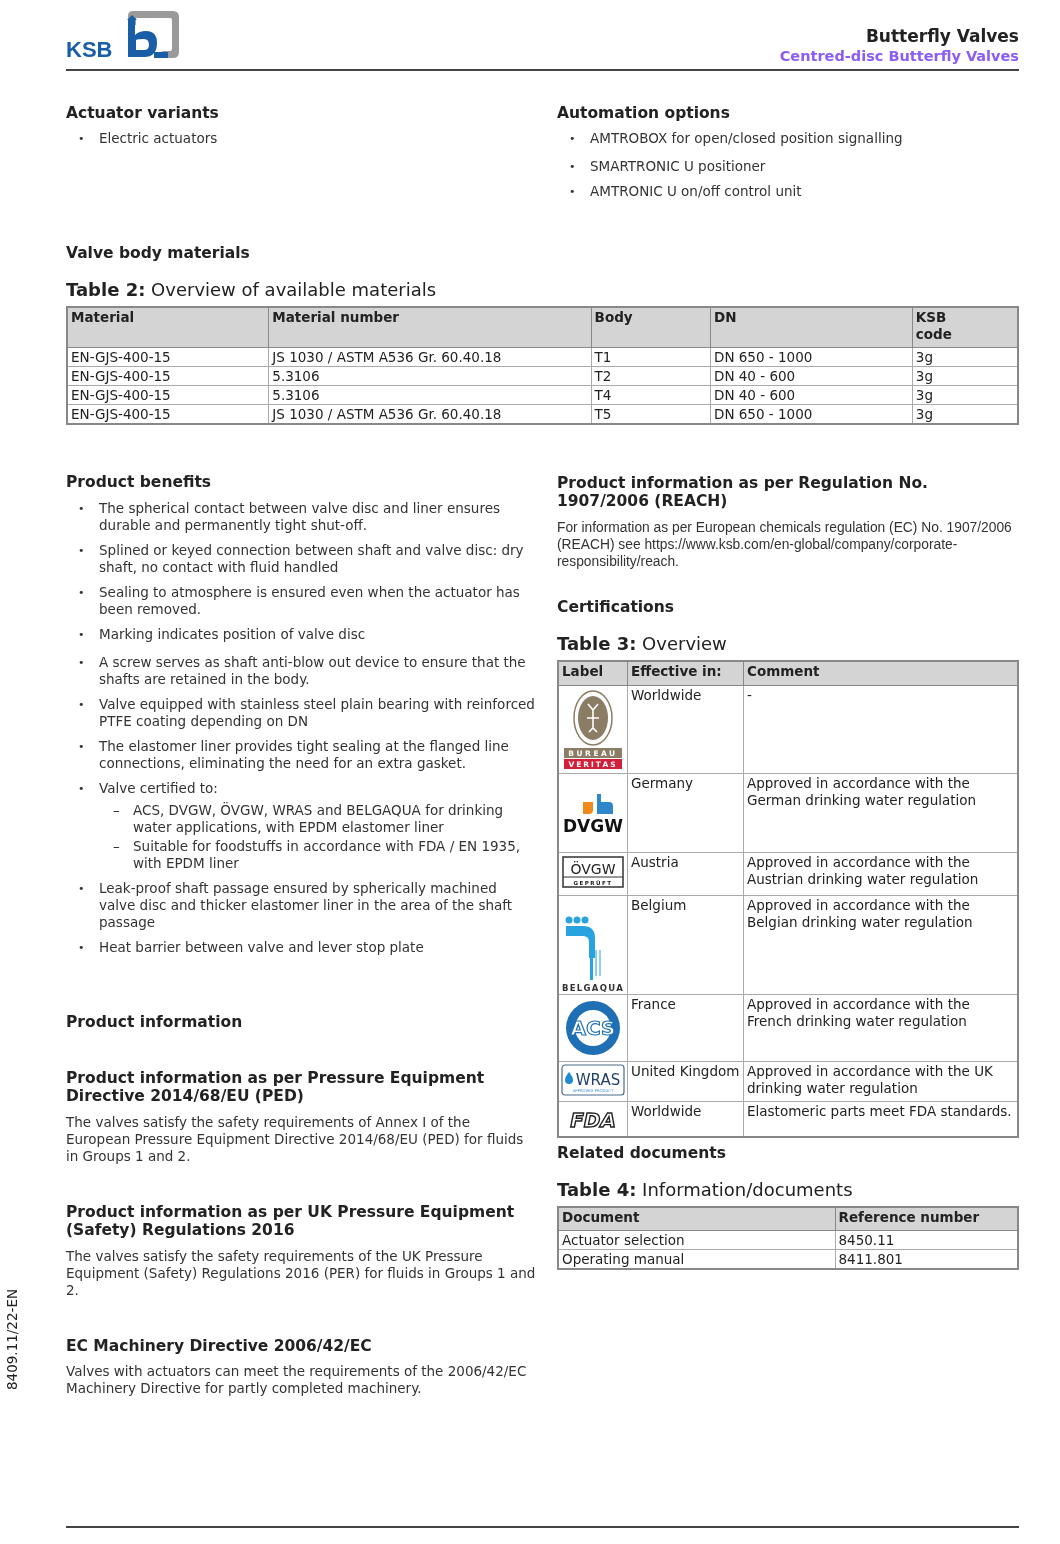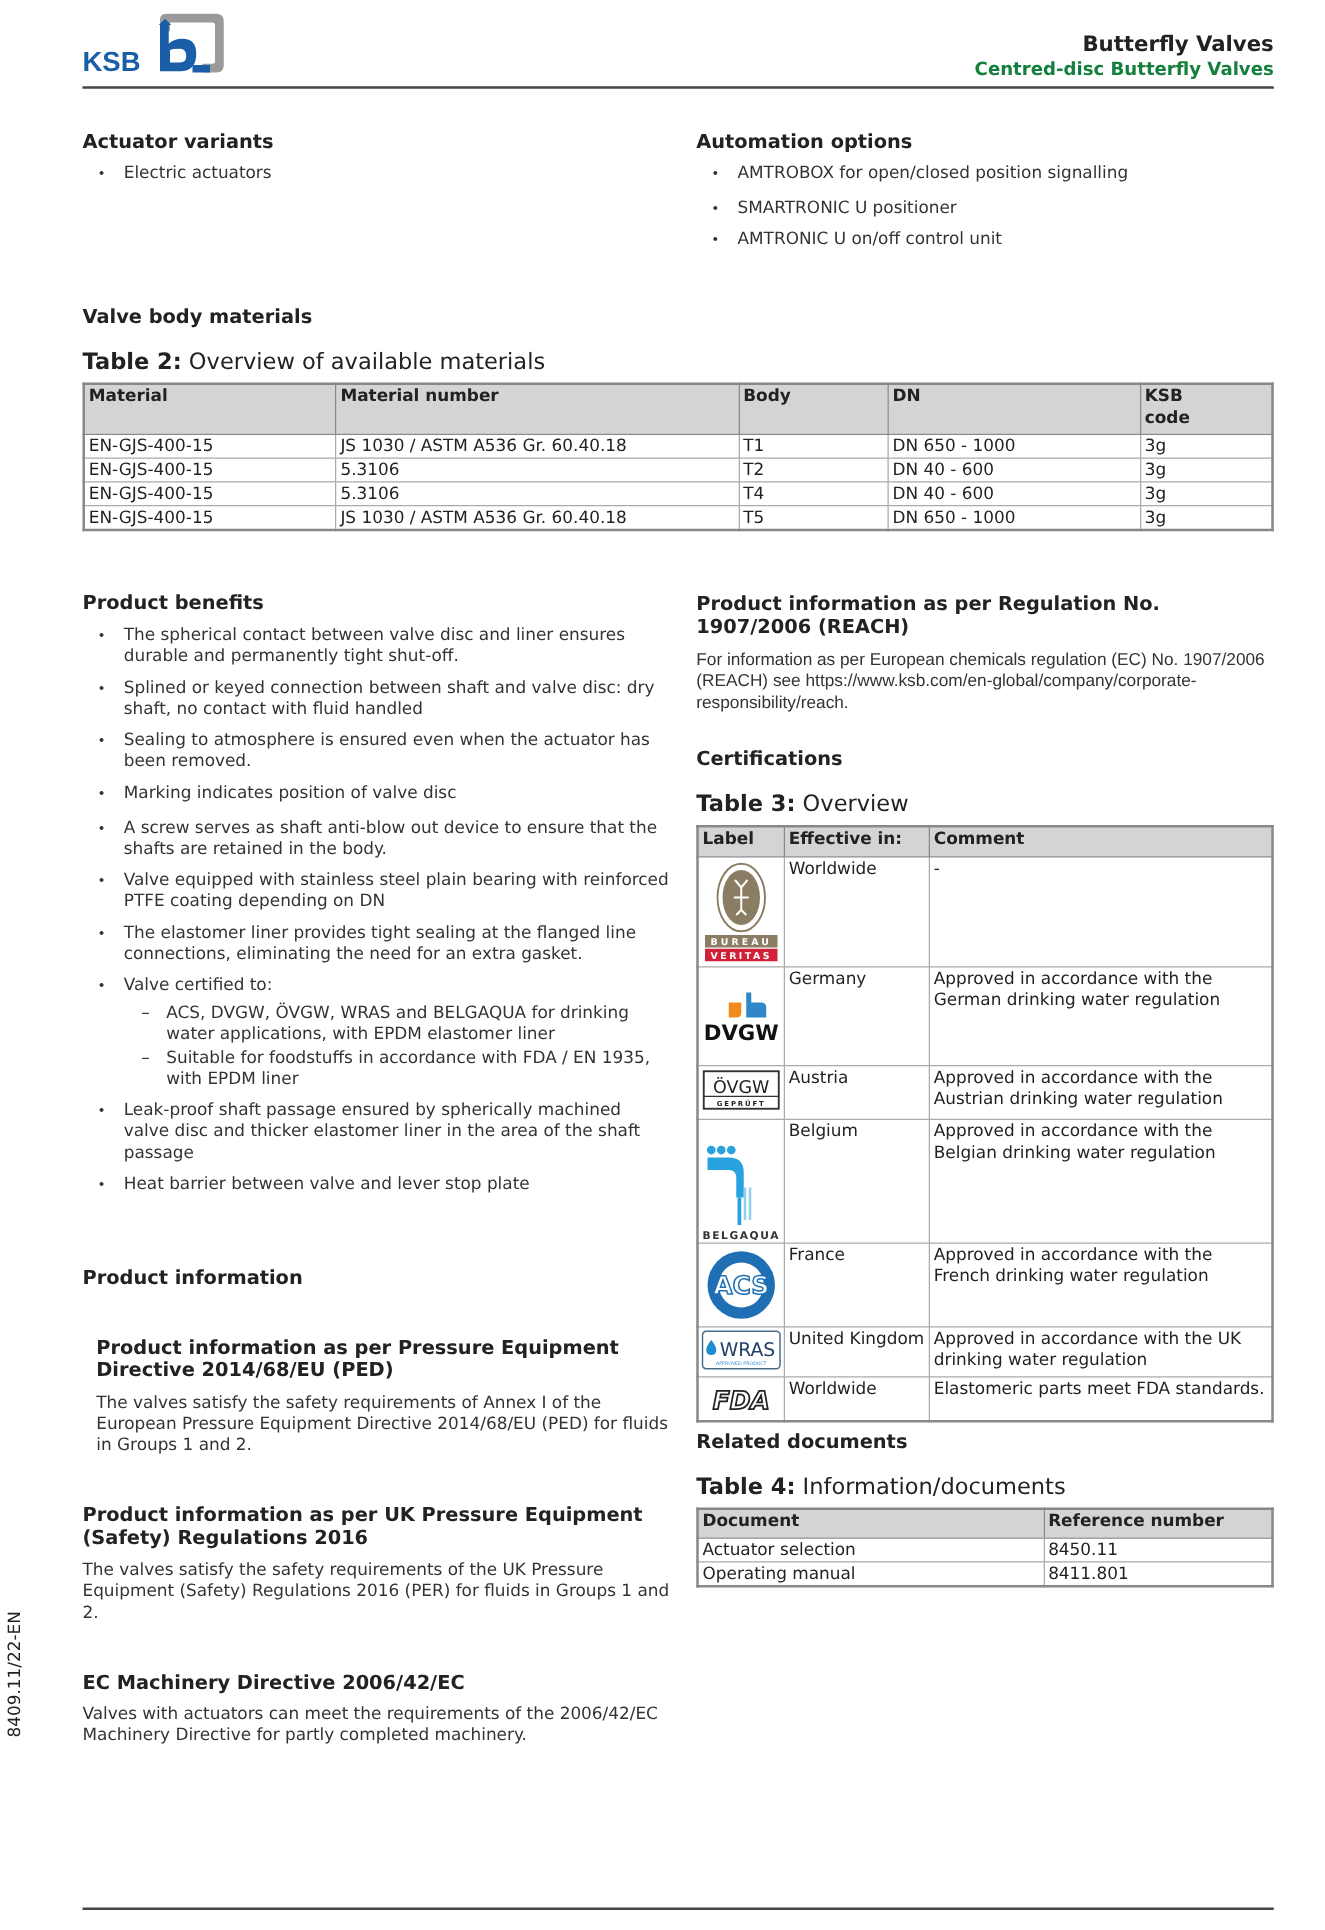--- a/index.html
+++ b/index.html
@@ -4,21 +4,21 @@
 <style>
   * { box-sizing: border-box; margin: 0; padding: 0; }
   html, body { width: 1060px; height: 1544px; background: #ffffff; }
   body { position: relative; font-family: "DejaVu Sans", sans-serif; color: #222; overflow: hidden; }
 
   .abs { position: absolute; }
 
   
   .logo { left: 66px; top: 10px; width: 116px; height: 52px; }
   .hdr-title { right: 41px; top: 26px; font-size: 17px; font-weight: bold; color: #222; text-align: right; }
-  .hdr-sub { right: 41px; top: 48px; font-size: 14.5px; font-weight: bold; color: #15803d; text-align: right; }
+  .hdr-sub { right: 41px; top: 48px; font-size: 14.5px; font-weight: bold; color: #8b5cf6; text-align: right; }
   .hdr-rule { left: 66px; top: 69px; width: 953px; height: 2px; background: #444; }
   .foot-rule { left: 66px; top: 1526px; width: 953px; height: 2px; background: #444; }
 
   .side-code { left: 4px; top: 1390px; transform: rotate(-90deg); transform-origin: left top; font-size: 13.5px; color: #222; white-space: nowrap; width: 120px; }
 
   h2 { font-size: 15.5px; font-weight: bold; color: #222; line-height: 18px; }
   .body-text { font-size: 13.5px; line-height: 17px; color: #333; }
   .arial-text { font-family: "Liberation Sans", sans-serif; font-size: 13.8px; line-height: 17px; color: #333; }
 
   ul.bullets { list-style: none; }
@@ -142,21 +142,21 @@
       </ul>
     </li>
     <li>Leak-proof shaft passage ensured by spherically machined valve disc and thicker elastomer liner in the area of the shaft passage</li>
     <li>Heat barrier between valve and lever stop plate</li>
   </ul>
 </div>
 
 <div class="abs" style="left:66px; top:1013px; width:470px;">
   <h2>Product information</h2>
 </div>
-<div class="abs" style="left:77px; top:1069px; width:470px;">
+<div class="abs" style="left:66px; top:1069px; width:470px;">
   <h2>Product information as per Pressure Equipment Directive 2014/68/EU (PED)</h2>
   <p class="body-text" style="margin-top:9px;">The valves satisfy the safety requirements of Annex I of the European Pressure Equipment Directive 2014/68/EU (PED) for fluids in Groups 1 and 2.</p>
 </div>
 <div class="abs" style="left:66px; top:1203px; width:470px;">
   <h2>Product information as per UK Pressure Equipment (Safety) Regulations 2016</h2>
   <p class="body-text" style="margin-top:9px;">The valves satisfy the safety requirements of the UK Pressure Equipment (Safety) Regulations 2016 (PER) for fluids in Groups 1 and 2.</p>
 </div>
 <div class="abs" style="left:66px; top:1337px; width:470px;">
   <h2>EC Machinery Directive 2006/42/EC</h2>
   <p class="body-text" style="margin-top:8px;">Valves with actuators can meet the requirements of the 2006/42/EC Machinery Directive for partly completed machinery.</p>

